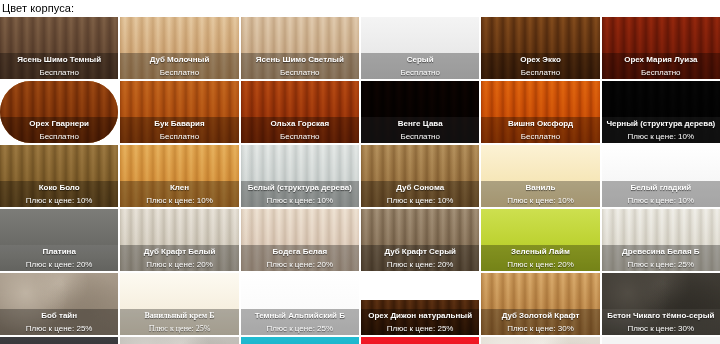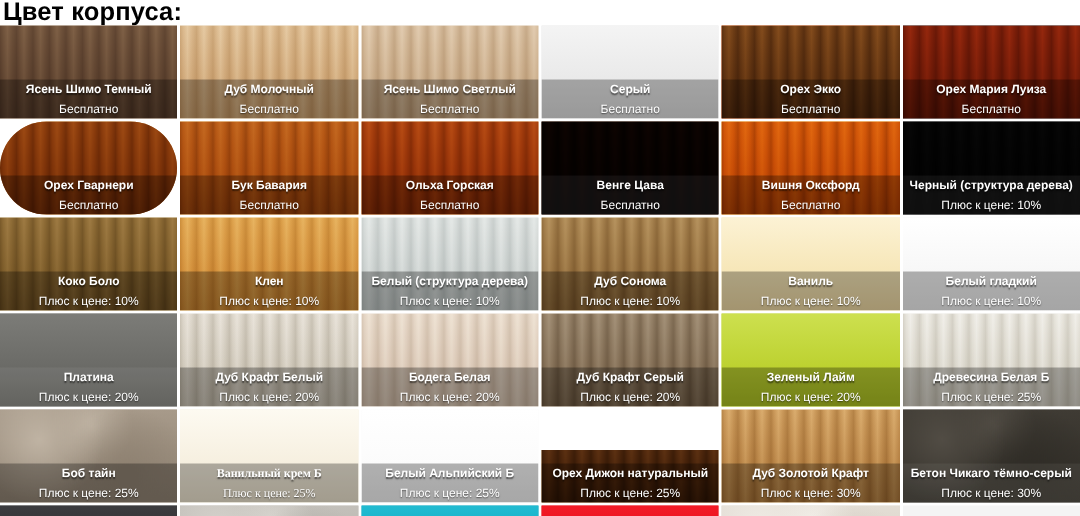--- a/index.html
+++ b/index.html
@@ -7,22 +7,22 @@
     padding: 0;
     background: #ffffff;
   }
   body {
     width: 720px;
     height: 344px;
     overflow: hidden;
     font-family: "Liberation Sans", sans-serif;
   }
   #page-title {
-    font-size: 17px;
-    font-weight: bold;
+    font-size: 11px;
+    font-weight: normal;
     color: #000000;
     padding: 2px 0 3px 2px;
     letter-spacing: 0.1px;
     line-height: 12px;
   }
   #swatch-grid {
     display: grid;
     grid-template-columns: repeat(6, 1fr);
     grid-auto-rows: 62px;
     gap: 2px 2px;
@@ -261,21 +261,21 @@
     <div class="swatch" style="background-color: rgb(246, 239, 223); font-family: Liberation Serif, serif;">
       <div class="swatch-texture" style="background: linear-gradient(rgb(253, 250, 241) 0%, rgb(246, 239, 223) 60%, rgb(233, 224, 203) 100%);"></div>
       <div class="swatch-caption">
         <div class="swatch-name">Ванильный крем Б</div>
         <div class="swatch-price">Плюс к цене: 25%</div>
       </div>
     </div>
     <div class="swatch" style="background-color: rgb(251, 251, 251);">
       <div class="swatch-texture" style="background: linear-gradient(rgb(255, 255, 255) 0%, rgb(251, 251, 251) 60%, rgb(240, 240, 240) 100%);"></div>
       <div class="swatch-caption">
-        <div class="swatch-name">Белый Альпийский Б</div>
+        <div class="swatch-name">Темный Альпийский Б</div>
         <div class="swatch-price">Плюс к цене: 25%</div>
       </div>
     </div>
     <div class="swatch" style="background-color: rgb(128, 88, 47); margin-top: 27px;">
       <div class="swatch-texture" style="background: repeating-linear-gradient(90deg, rgb(102, 68, 31) 0px, rgb(128, 88, 47) 2px, rgb(154, 112, 68) 5px, rgb(128, 88, 47) 8px, rgb(102, 68, 31) 11px), linear-gradient(rgb(154, 112, 68) 0%, rgb(128, 88, 47) 55%, rgb(102, 68, 31) 100%); background-blend-mode: multiply;"></div>
       <div class="swatch-caption">
         <div class="swatch-name">Орех Дижон натуральный</div>
         <div class="swatch-price">Плюс к цене: 25%</div>
       </div>
     </div>

